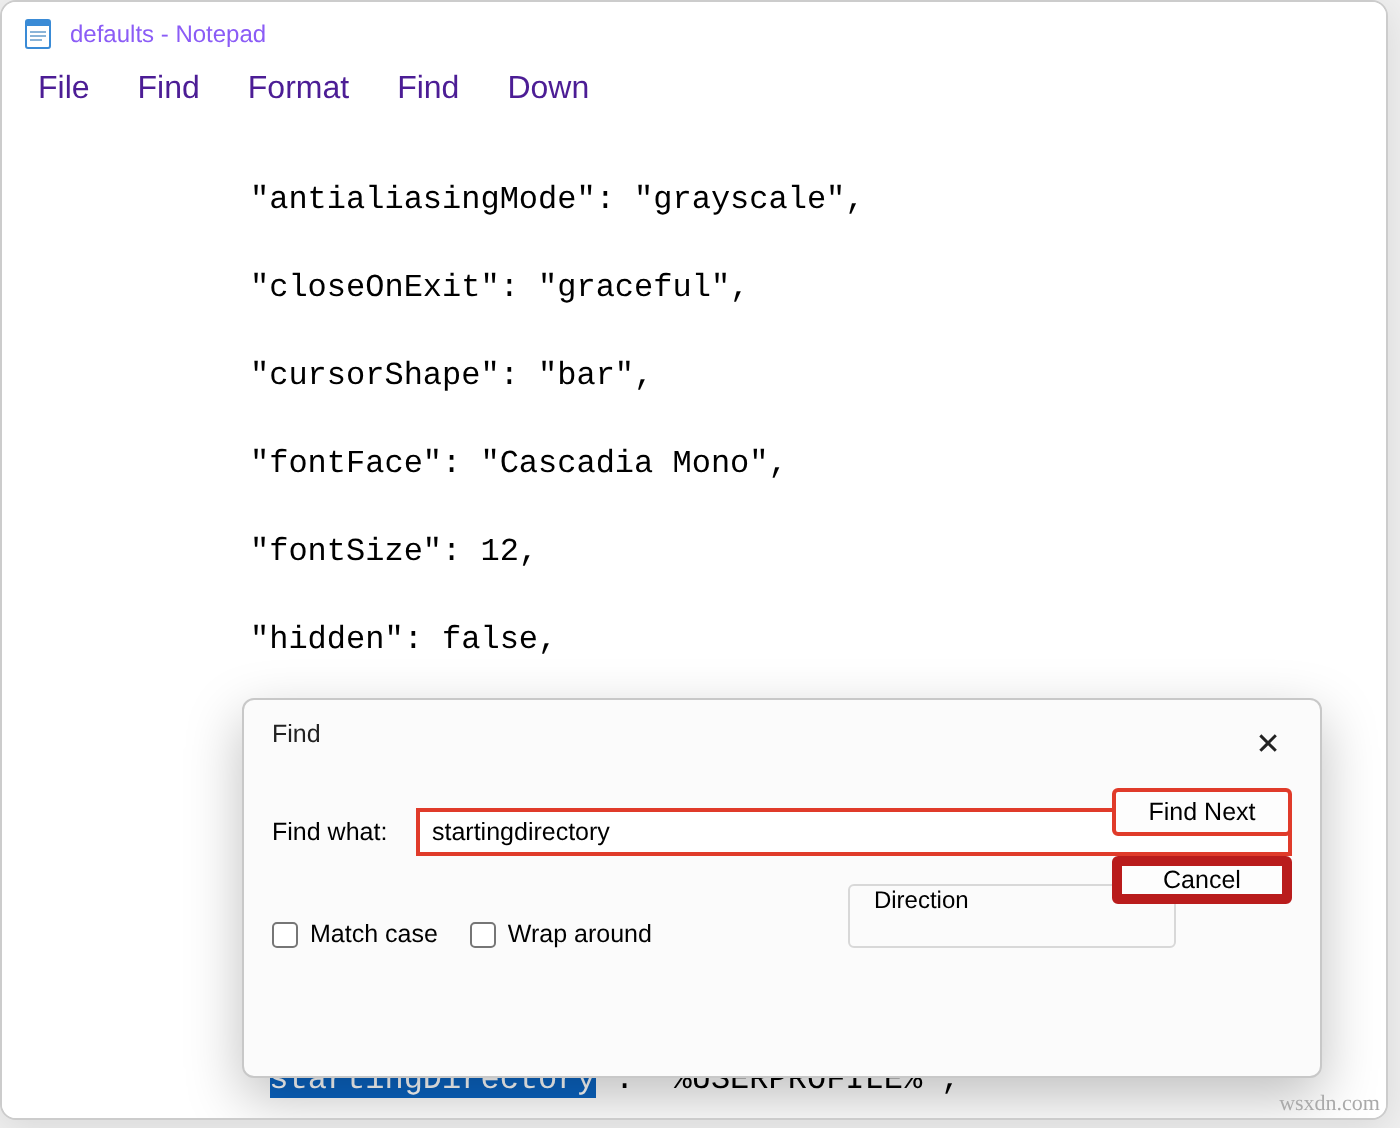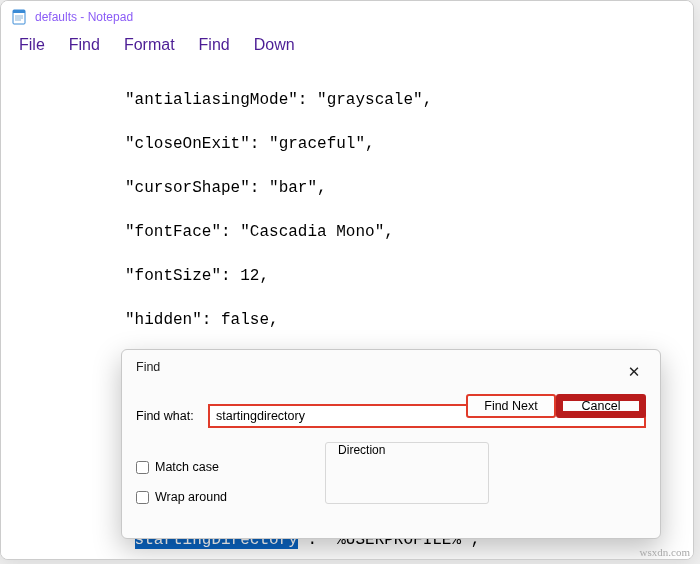--- a/index.html
+++ b/index.html
@@ -102,56 +102,57 @@
     outline: none;
     padding: 2px 6px;
     font-size: 12.5px;
     background: #fff;
   }
   .btn {
     width: 90px;
     height: 24px;
     font-size: 12.5px;
     background: #fdfdfd;
-    border: 7px solid #b91c1c;
+    border: 5px solid #b91c1c;
     border-radius: 3px;
     display: flex;
     align-items: center;
     justify-content: center;
     cursor: pointer;
   }
   .btn-primary { border: 2px solid #e03b2a; }
   .options {
     display: flex;
     margin-top: 14px;
     gap: 18px;
   }
   .checks {
     display: flex;
-    flex-direction: column;
+    flex-direction: row;
     gap: 16px;
     padding-top: 18px;
     font-size: 12.5px;
   }
   .checks label { display: flex; align-items: center; gap: 6px; }
   .direction {
     border: 1px solid #d8d8d8;
     border-radius: 3px;
     padding: 0 12px 10px 12px;
     margin-left: 80px;
     width: 164px;
   }
   .direction .legend { font-size: 12px; margin-bottom: 6px; }
   .direction .radios { display: flex; gap: 14px; font-size: 12.5px; align-items: center; }
   .btn-col {
     position: absolute;
     right: 14px;
     top: 44px;
     display: flex;
-    flex-direction: row;
+    flex-direction: column;
+    gap: 10px;
   }
   .watermark {
     position: absolute;
     right: 10px; bottom: 6px;
     font-size: 11px;
     color: #aaa;
     font-family: Liberation Serif, serif;
   }
   input[type=checkbox], input[type=radio] { margin: 0; }
 </style>

